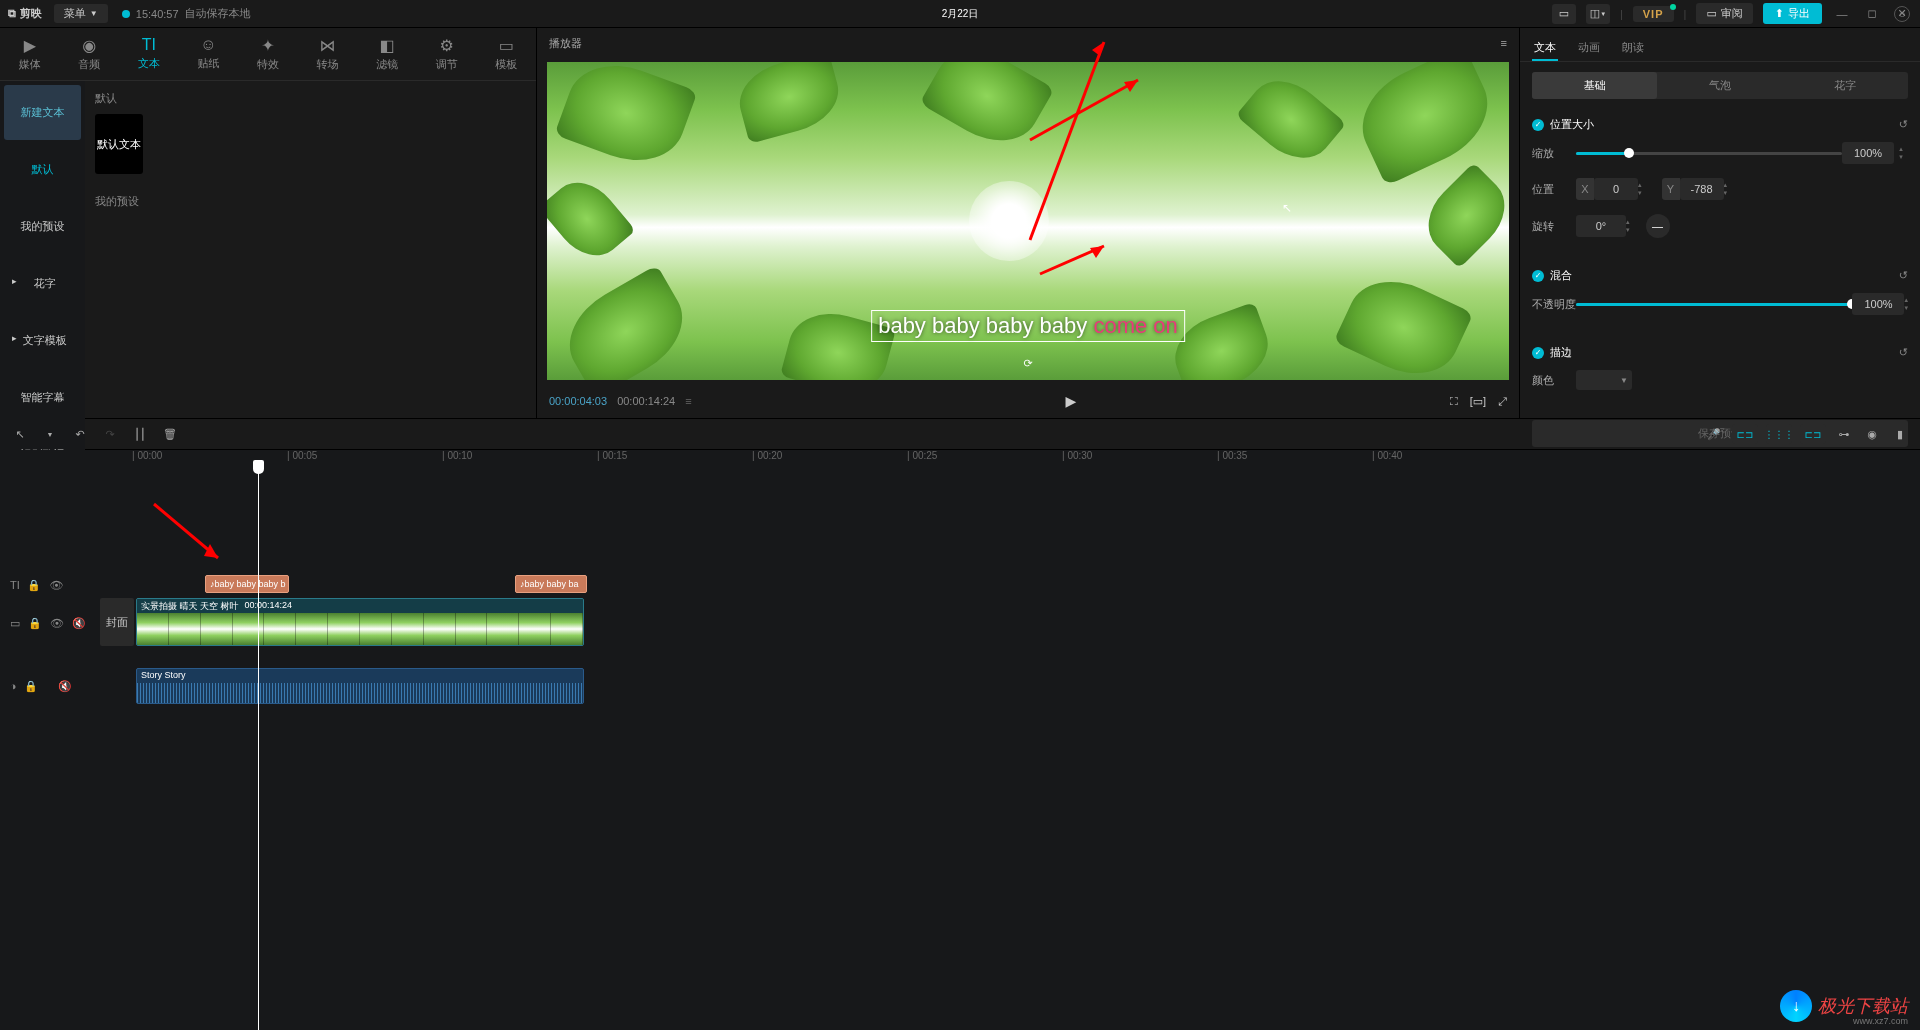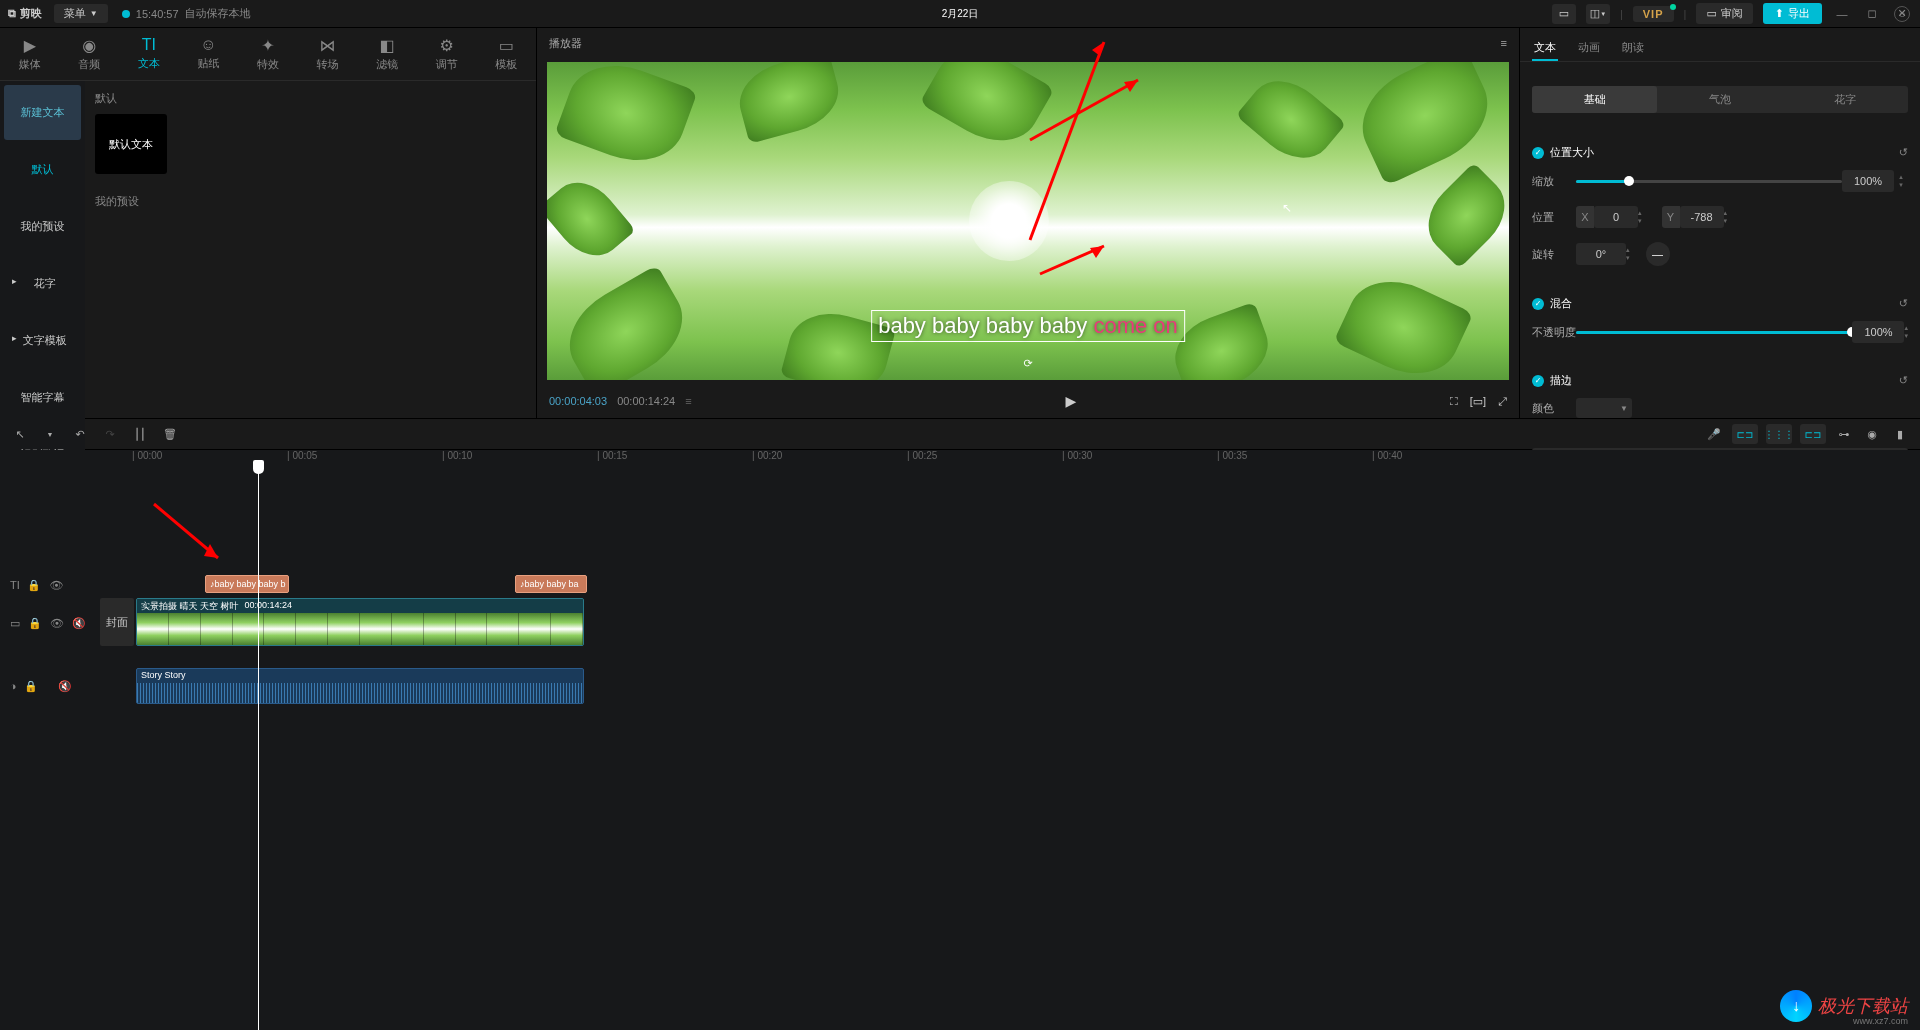--- a/index.html
+++ b/index.html
@@ -30,21 +30,21 @@
 .left-tab.active { color: #00bcd4; }
 .left-tab .icon { font-size: 16px; }
 .left-body { display: flex; flex: 1; }
 .left-sidebar { width: 85px; background: #17181a; padding: 4px; }
 .left-sidebar-item { padding: 20px 8px; text-align: center; cursor: pointer; margin-bottom: 2px; border-radius: 3px; color: #ccc; }
 .left-sidebar-item.new { background: #2a3a4a; color: #5abfd4; }
 .left-sidebar-item.active { color: #00bcd4; }
 .left-sidebar-item .arrow { float: left; font-size: 9px; }
 .left-content { flex: 1; padding: 10px; }
 .left-content .section-title { color: #888; margin-bottom: 8px; }
-.text-preset { width: 72px; height: 60px; background: #000; display: flex; align-items: center; justify-content: center; color: #fff; border-radius: 3px; cursor: pointer; margin-bottom: 20px; }
+.text-preset { width: 48px; height: 60px; background: #000; display: flex; align-items: center; justify-content: center; color: #fff; border-radius: 3px; cursor: pointer; margin-bottom: 20px; }
 
 
 .player-panel { flex: 1; background: #1a1a1a; border-right: 1px solid #000; display: flex; flex-direction: column; }
 .player-header { height: 30px; display: flex; align-items: center; padding: 0 12px; color: #aaa; }
 .player-header .menu { margin-left: auto; cursor: pointer; }
 .player-viewport { flex: 1; margin: 4px 10px; background: #000; position: relative; overflow: hidden; }
 .video-frame { position: absolute; inset: 0; background: linear-gradient(180deg, #5a9d3a 0%, #7dc24e 15%, #a8d87a 30%, #dff2d0 48%, #fff 52%, #dff2d0 58%, #a8d87a 72%, #7dc24e 88%, #5a9d3a 100%); }
 .leaf { position: absolute; background: radial-gradient(ellipse at center, #8fd65a 0%, #5fa830 60%, #3d7a1f 100%); border-radius: 50% 10% 50% 10%; transform: rotate(var(--r,0deg)); }
 .sun { position: absolute; left: 48%; top: 50%; width: 80px; height: 80px; background: radial-gradient(circle, #fff 0%, #fff 30%, rgba(255,255,255,0.5) 60%, transparent 100%); border-radius: 50%; transform: translate(-50%,-50%); }
 .subtitle { position: absolute; left: 50%; bottom: 38px; transform: translateX(-50%); font-size: 22px; color: #fff; text-shadow: 0 0 4px rgba(0,0,0,.6); white-space: nowrap; border: 1px solid #fff; padding: 2px 6px; }
@@ -54,21 +54,21 @@
 .player-controls .dur { color: #888; }
 .player-controls .play { margin-left: auto; margin-right: auto; cursor: pointer; }
 .player-controls .right-icons { display: flex; gap: 12px; }
 .player-controls .right-icons span { cursor: pointer; }
 
 
 .right-panel { width: 400px; background: #1a1a1a; display: flex; flex-direction: column; }
 .right-tabs { display: flex; padding: 8px 12px 0; gap: 18px; border-bottom: 1px solid #2a2a2a; height: 34px; }
 .right-tab { padding: 4px 2px; cursor: pointer; color: #888; }
 .right-tab.active { color: #fff; border-bottom: 2px solid #00bcd4; }
-.sub-tabs { display: flex; margin: 24px 12px; background: #2a2a2a; border-radius: 3px; justify-content: space-between; }
+.sub-tabs { display: flex; margin: 10px 12px; background: #2a2a2a; border-radius: 3px; justify-content: space-between; }
 .sub-tab { flex: 1; text-align: center; padding: 6px 0; cursor: pointer; color: #888; }
 .sub-tab.active { background: #3a3a3a; color: #fff; border-radius: 3px; }
 .prop-section { padding: 8px 12px; }
 .prop-header { display: flex; align-items: center; gap: 6px; margin-bottom: 10px; }
 .prop-header .chk { width: 12px; height: 12px; background: #00bcd4; border-radius: 50%; display: flex; align-items: center; justify-content: center; font-size: 8px; color: #fff; }
 .prop-header .reset { margin-left: auto; cursor: pointer; color: #888; }
 .prop-row { display: flex; align-items: center; margin-bottom: 14px; }
 .prop-row .label { width: 44px; color: #aaa; }
 .slider { flex: 1; height: 3px; background: #444; position: relative; border-radius: 2px; }
 .slider .fill { position: absolute; left: 0; top: 0; bottom: 0; background: #00bcd4; border-radius: 2px; }

